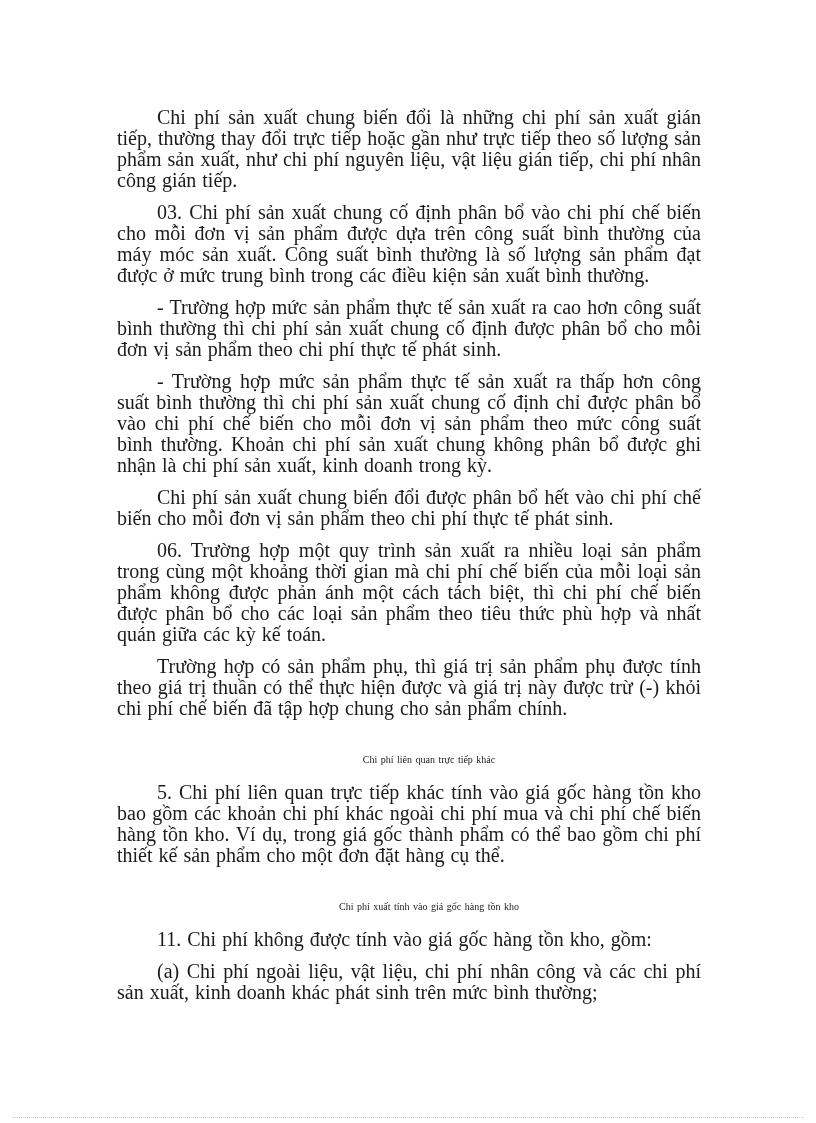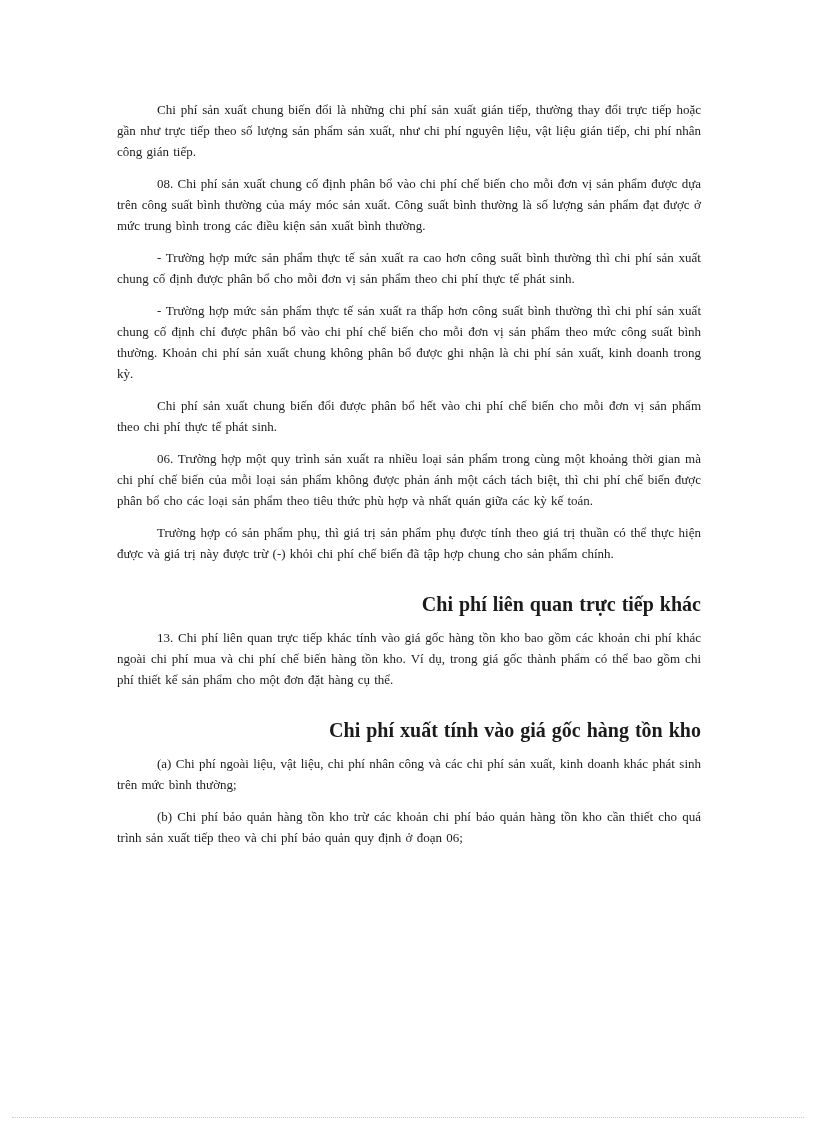--- a/index.html
+++ b/index.html
@@ -16,57 +16,57 @@
     font-family: "Liberation Serif", "DejaVu Serif", serif;
     color: #1b1b1b;
   }
   .content {
     position: absolute;
     top: 99px;
     left: 117px;
     width: 584px;
   }
   .para {
-    font-size: 13px;
+    font-size: 20px;
     line-height: 21px;
     text-align: justify;
     text-indent: 40px;
-    margin: 0 0 11px 0;
+    margin: 8px 0 11px 0;
     word-spacing: 1px;
   }
   .heading {
-    font-size: 20px;
+    font-size: 10px;
     line-height: 21px;
-    font-weight: bold;
+    font-weight: normal;
     text-indent: 40px;
-    text-align: right;
+    text-align: center;
     margin: 30px 0 12px 0;
     word-spacing: 1px;
   }
   .bottom-dotted-line {
     position: absolute;
     left: 12px;
     right: 12px;
     bottom: 5px;
     height: 0;
     border-top: 1px dotted #c9ced6;
   }
 </style>
 </head>
 <body>
 
 <div class="page">
   <div class="content">
     <p class="para">Chi phí sản xuất chung biến đổi là những chi phí sản xuất gián tiếp, thường thay đổi trực tiếp hoặc gần như trực tiếp theo số lượng sản phẩm sản xuất, như chi phí nguyên liệu, vật liệu gián tiếp, chi phí nhân công gián tiếp.</p>
-    <p class="para">08. Chi phí sản xuất chung cố định phân bổ vào chi phí chế biến cho mỗi đơn vị sản phẩm được dựa trên công suất bình thường của máy móc sản xuất. Công suất bình thường là số lượng sản phẩm đạt được ở mức trung bình trong các điều kiện sản xuất bình thường.</p>
+    <p class="para">03. Chi phí sản xuất chung cố định phân bổ vào chi phí chế biến cho mỗi đơn vị sản phẩm được dựa trên công suất bình thường của máy móc sản xuất. Công suất bình thường là số lượng sản phẩm đạt được ở mức trung bình trong các điều kiện sản xuất bình thường.</p>
     <p class="para">- Trường hợp mức sản phẩm thực tế sản xuất ra cao hơn công suất bình thường thì chi phí sản xuất chung cố định được phân bổ cho mỗi đơn vị sản phẩm theo chi phí thực tế phát sinh.</p>
     <p class="para">- Trường hợp mức sản phẩm thực tế sản xuất ra thấp hơn công suất bình thường thì chi phí sản xuất chung cố định chỉ được phân bổ vào chi phí chế biến cho mỗi đơn vị sản phẩm theo mức công suất bình thường. Khoản chi phí sản xuất chung không phân bổ được ghi nhận là chi phí sản xuất, kinh doanh trong kỳ.</p>
     <p class="para">Chi phí sản xuất chung biến đổi được phân bổ hết vào chi phí chế biến cho mỗi đơn vị sản phẩm theo chi phí thực tế phát sinh.</p>
     <p class="para">06. Trường hợp một quy trình sản xuất ra nhiều loại sản phẩm trong cùng một khoảng thời gian mà chi phí chế biến của mỗi loại sản phẩm không được phản ánh một cách tách biệt, thì chi phí chế biến được phân bổ cho các loại sản phẩm theo tiêu thức phù hợp và nhất quán giữa các kỳ kế toán.</p>
     <p class="para">Trường hợp có sản phẩm phụ, thì giá trị sản phẩm phụ được tính theo giá trị thuần có thể thực hiện được và giá trị này được trừ (-) khỏi chi phí chế biến đã tập hợp chung cho sản phẩm chính.</p>
     <h3 class="heading">Chi phí liên quan trực tiếp khác</h3>
-    <p class="para">13. Chi phí liên quan trực tiếp khác tính vào giá gốc hàng tồn kho bao gồm các khoản chi phí khác ngoài chi phí mua và chi phí chế biến hàng tồn kho. Ví dụ, trong giá gốc thành phẩm có thể bao gồm chi phí thiết kế sản phẩm cho một đơn đặt hàng cụ thể.</p>
+    <p class="para">5. Chi phí liên quan trực tiếp khác tính vào giá gốc hàng tồn kho bao gồm các khoản chi phí khác ngoài chi phí mua và chi phí chế biến hàng tồn kho. Ví dụ, trong giá gốc thành phẩm có thể bao gồm chi phí thiết kế sản phẩm cho một đơn đặt hàng cụ thể.</p>
     <h3 class="heading">Chi phí xuất tính vào giá gốc hàng tồn kho</h3>
+    <p class="para">11. Chi phí không được tính vào giá gốc hàng tồn kho, gồm:</p>
     <p class="para">(a) Chi phí ngoài liệu, vật liệu, chi phí nhân công và các chi phí sản xuất, kinh doanh khác phát sinh trên mức bình thường;</p>
-    <p class="para">(b) Chi phí bảo quản hàng tồn kho trừ các khoản chi phí bảo quản hàng tồn kho cần thiết cho quá trình sản xuất tiếp theo và chi phí bảo quản quy định ở đoạn 06;</p>
   </div>
   <div class="bottom-dotted-line"></div>
 </div>
 
 </body></html>

